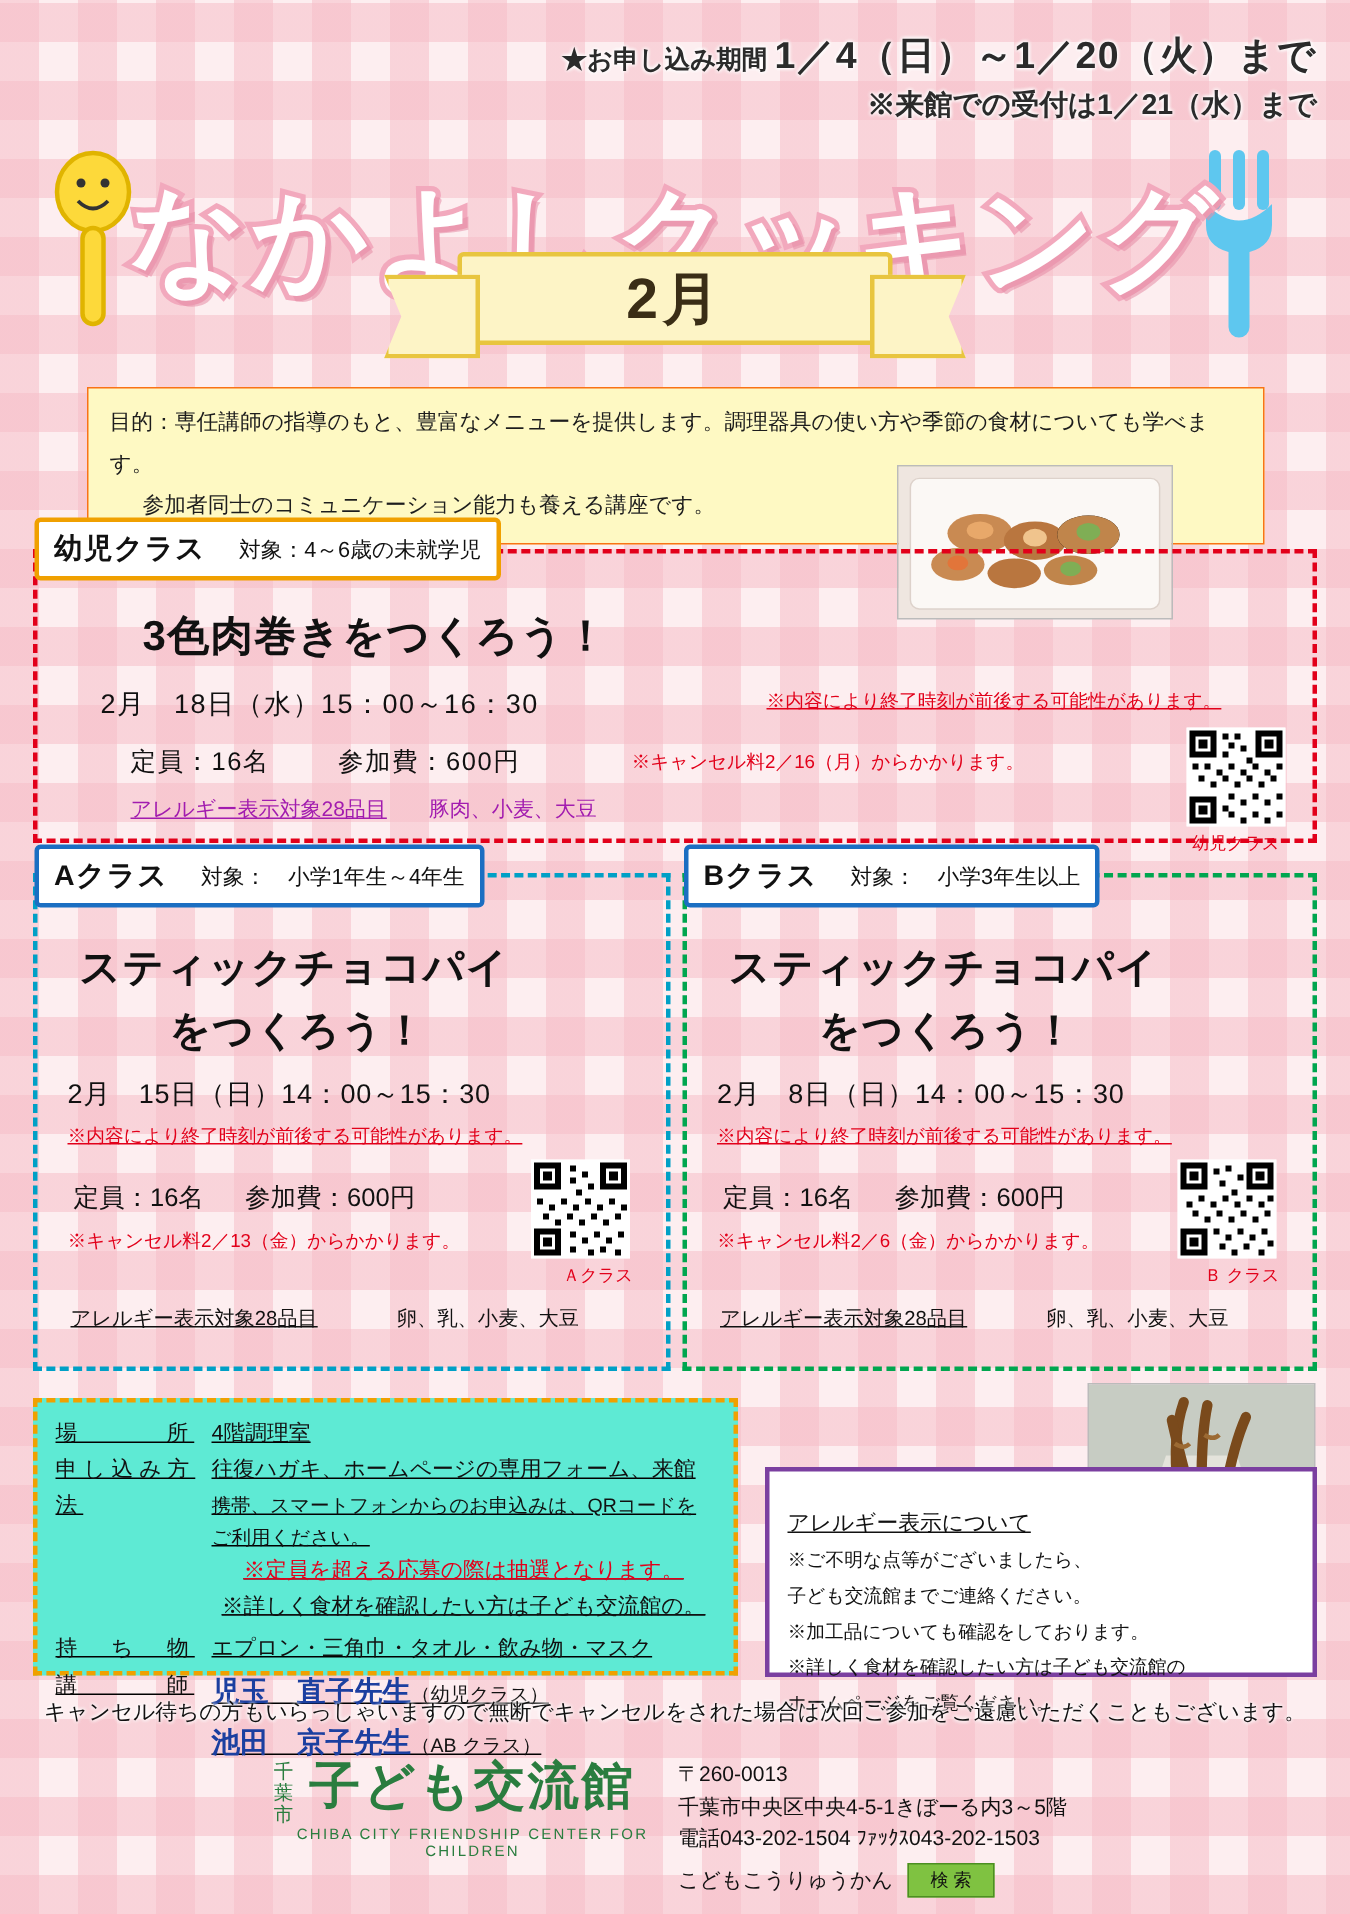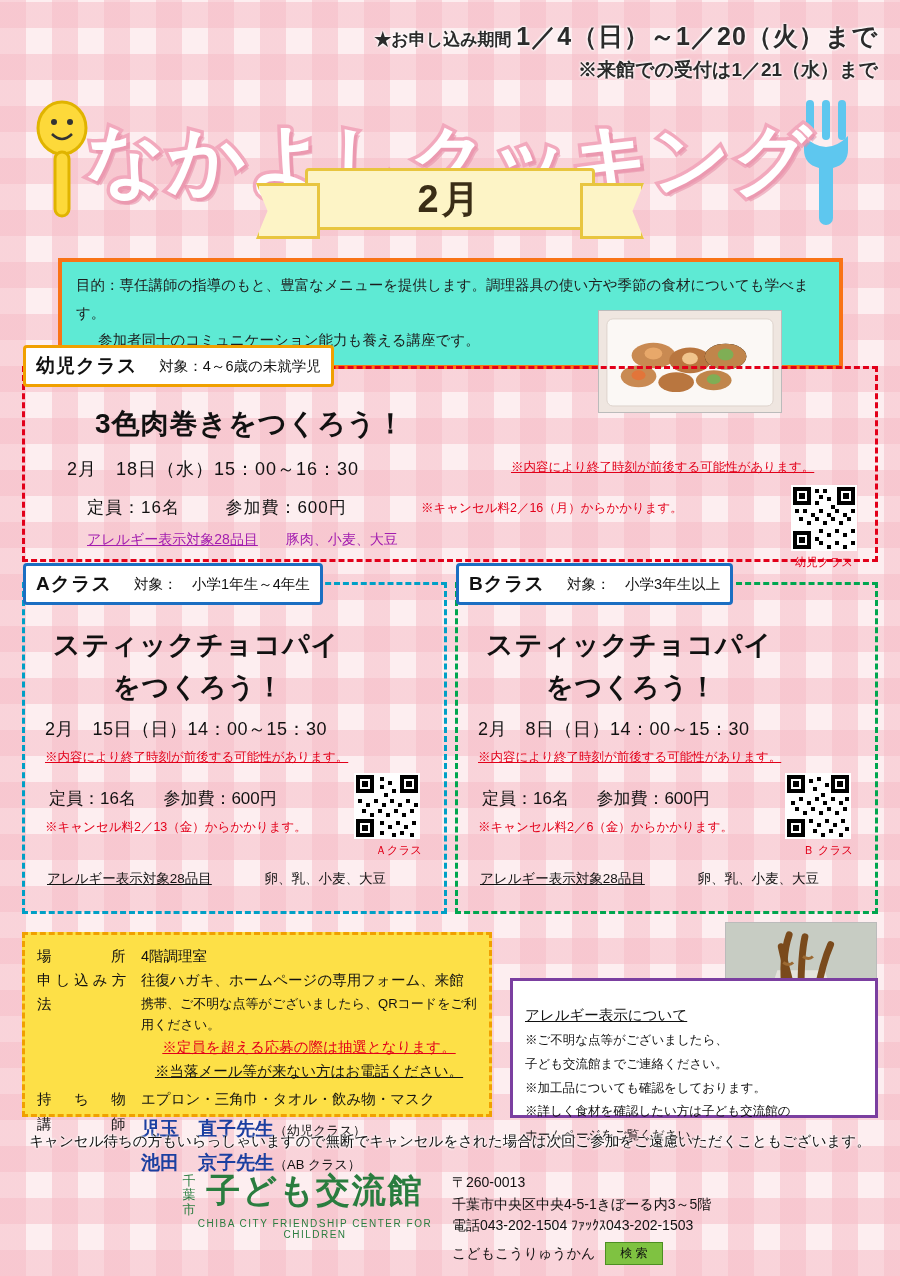--- a/index.html
+++ b/index.html
@@ -65,21 +65,21 @@
   .ribbon:before, .ribbon:after {
     content:""; position:absolute; top:12px; width:58px; height:50px;
     background:#fdf4c6; border:3px solid #e8c53f; z-index:-1;
   }
   .ribbon:before { left:-52px; clip-path:polygon(0 0,100% 0,100% 100%,0 100%,18% 50%); }
   .ribbon:after  { right:-52px; clip-path:polygon(0 0,100% 0,82% 50%,100% 100%,0 100%); }
 
   
   .purpose {
     position:absolute; left:58px; top:258px; width:785px; padding:10px 14px;
-    background:#5eead4; border:4px solid #f97316;
+    background:#fef9c3; border:1px solid #f97316;
     font-size:14.5px; color:#1d1d1d; line-height:1.9;
   }
   .purpose .l2 { padding-left:22px; }
 
   
   .youji {
     position:absolute; left:22px; top:366px; width:856px; height:196px;
     border:3px dashed #e2001a; background:transparent;
   }
   .tag {
@@ -165,22 +165,23 @@
     position:absolute; left:22px; top:285px; font-size:13.5px; color:#111;
   }
   .cls-allergy .u { text-decoration:underline; }
   .cls-allergy .items { margin-left:20px;padding-left:29px; }
   .qr-cls { right:24px; top:188px; }
   .qrlabel-cls { right:22px; top:258px; color:#e2001a; font-size:11.5px; }
 
   
   .info {
     position:absolute; left:22px; top:932px; width:470px; height:185px;
-    border:3px dashed #f0a000; background:#fde047;
+    border:3px dashed #f0a000; background:#5eead4;
     padding:10px 12px;
+    text-decoration:underline;
   }
   .row { display:flex; font-size:14.5px; color:#111; line-height:1.65; }
   .row .lbl { width:104px; flex:0 0 104px; letter-spacing:4px; }
   .row .val { flex:1; }
   .info .red-u { color:#e2001a; text-decoration:underline; display:block; text-align:center; }
   .info .blk-u { color:#111; text-decoration:underline; display:block; text-align:center; }
   .teacher { font-size:19px; font-weight:bold; color:#1b3fa0; }
 
   
   .allergybox {
@@ -481,23 +482,23 @@
 
   <div class="info">
     <div class="row">
       <div class="lbl">場　　　所</div>
       <div class="val">4階調理室</div>
     </div>
     <div class="row">
       <div class="lbl">申し込み方法</div>
       <div class="val">
         <div>往復ハガキ、ホームページの専用フォーム、来館</div>
-        <div style="font-size:13px">携帯、ご不明な点等がございましたら、QRコードをご利用ください。</div>
+        <div style="font-size:13px">携帯、スマートフォンからのお申込みは、QRコードをご利用ください。</div>
         <span class="red-u">※定員を超える応募の際は抽選となります。</span>
-        <span class="blk-u">※当落メール等が来ない方はお電話ください。</span>
+        <span class="blk-u">※詳しく食材を確認したい方は子ども交流館の。</span>
       </div>
     </div>
     <div class="row" style="margin-top:4px">
       <div class="lbl">持　ち　物</div>
       <div class="val">エプロン・三角巾・タオル・飲み物・マスク</div>
     </div>
     <div class="row" style="margin-top:2px">
       <div class="lbl">講　　　師</div>
       <div class="val">
         <div><span class="teacher">児玉　直子先生</span><span class="sub" style="font-size:13px">（幼児クラス）</span></div>

